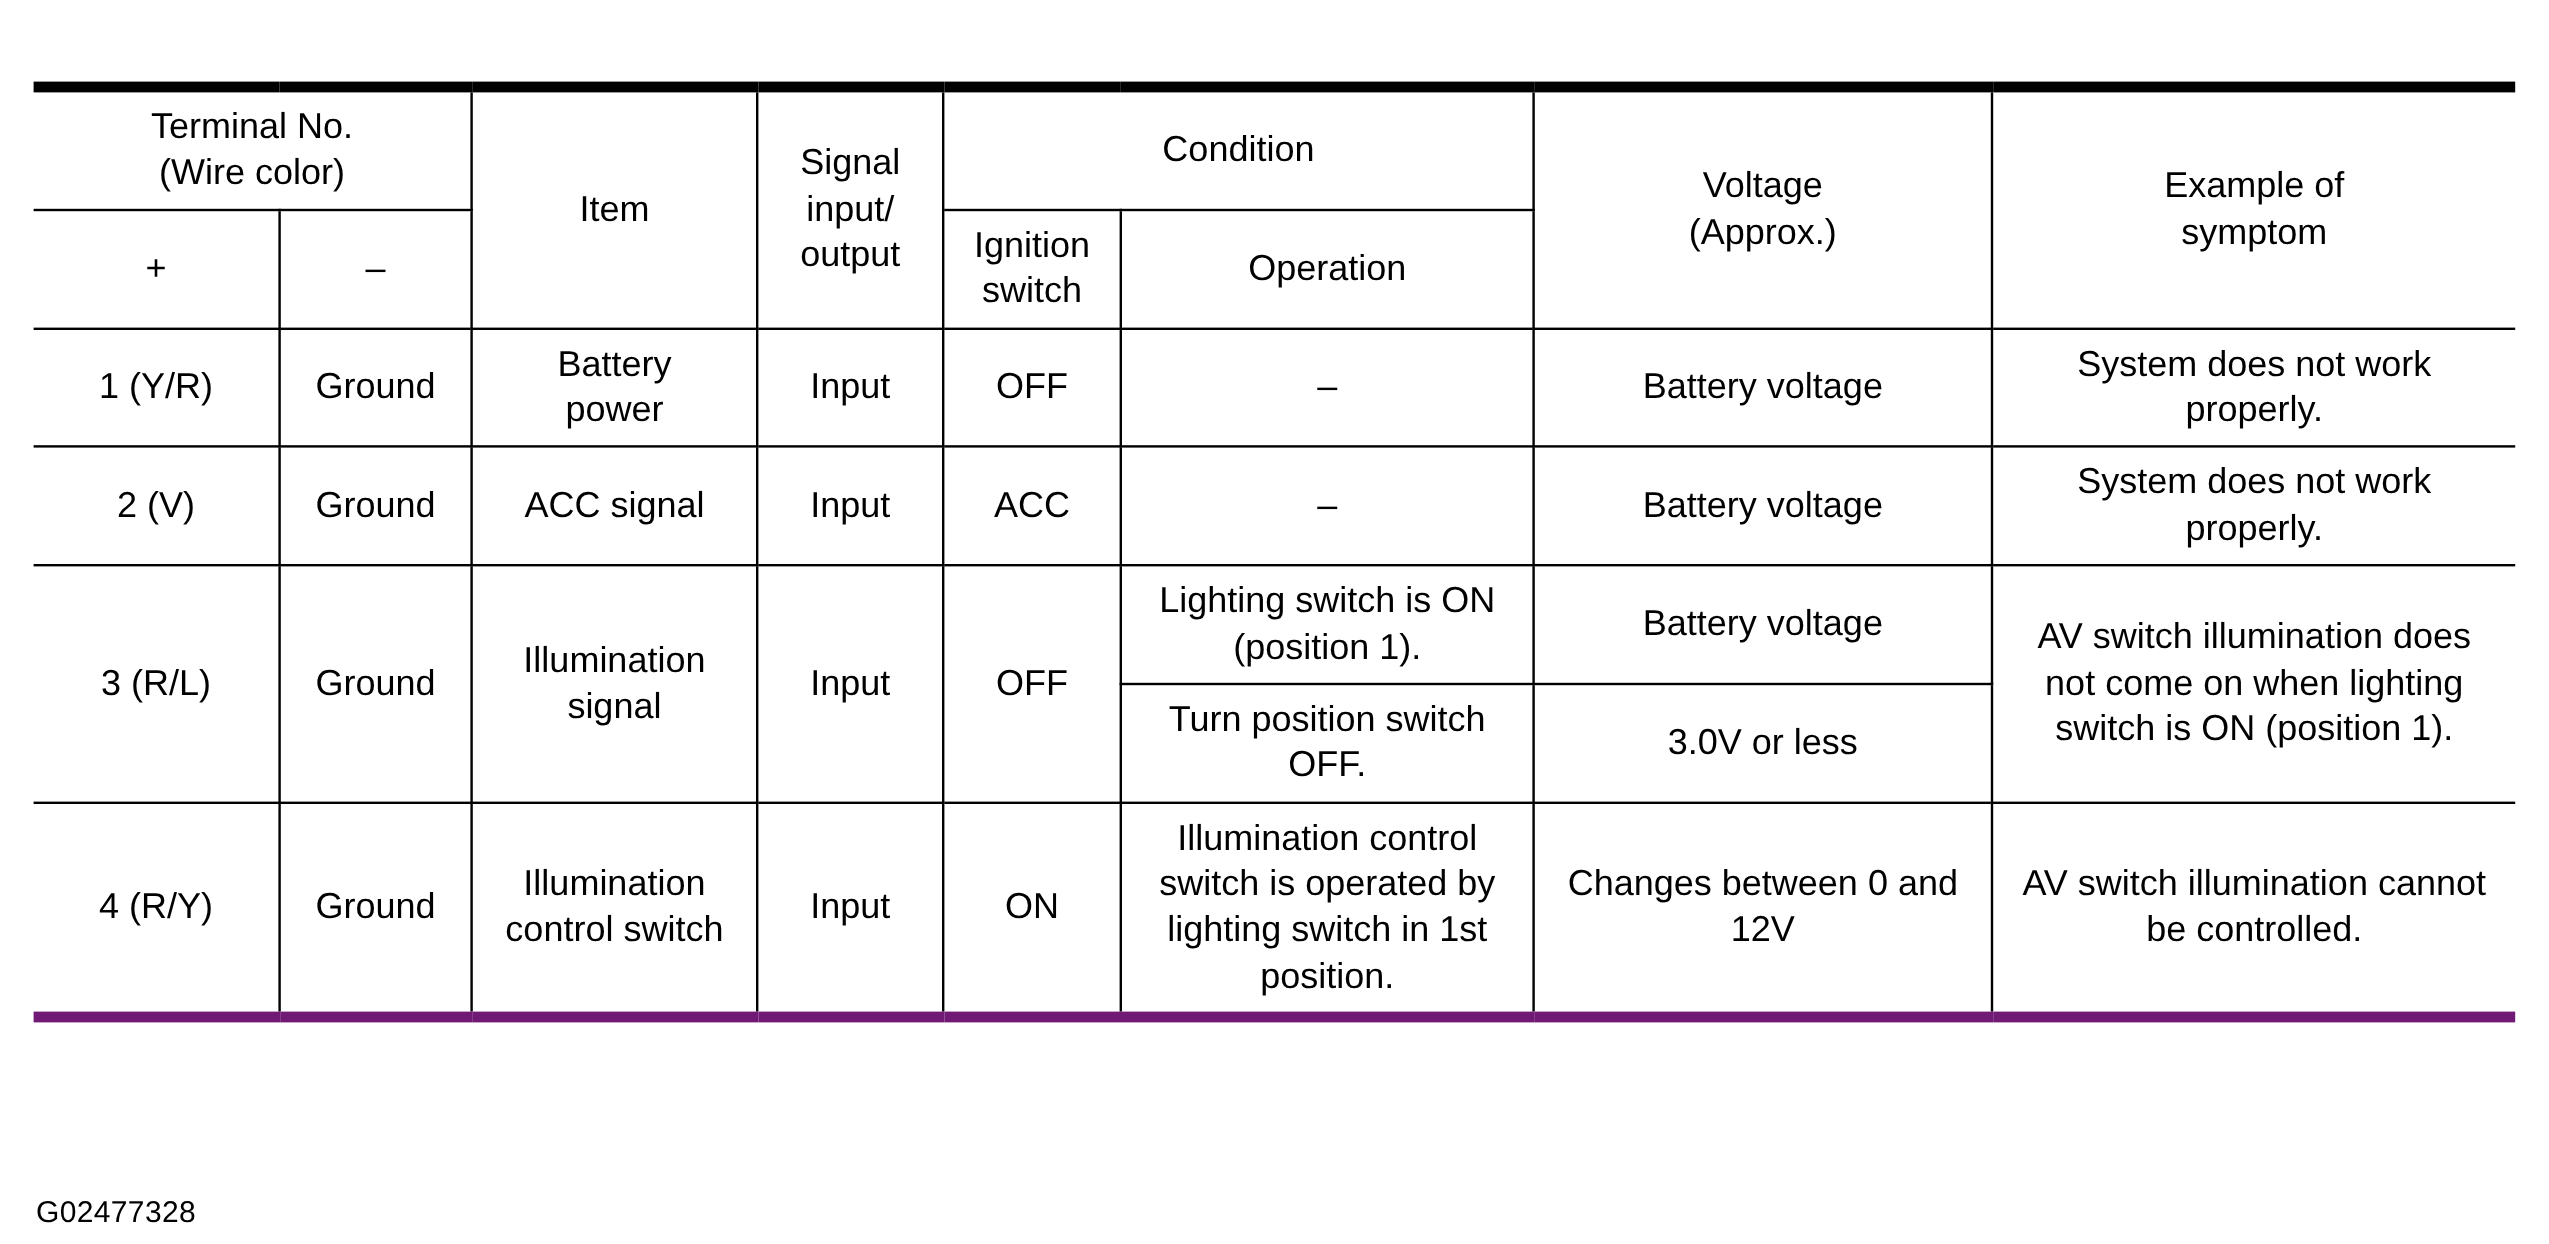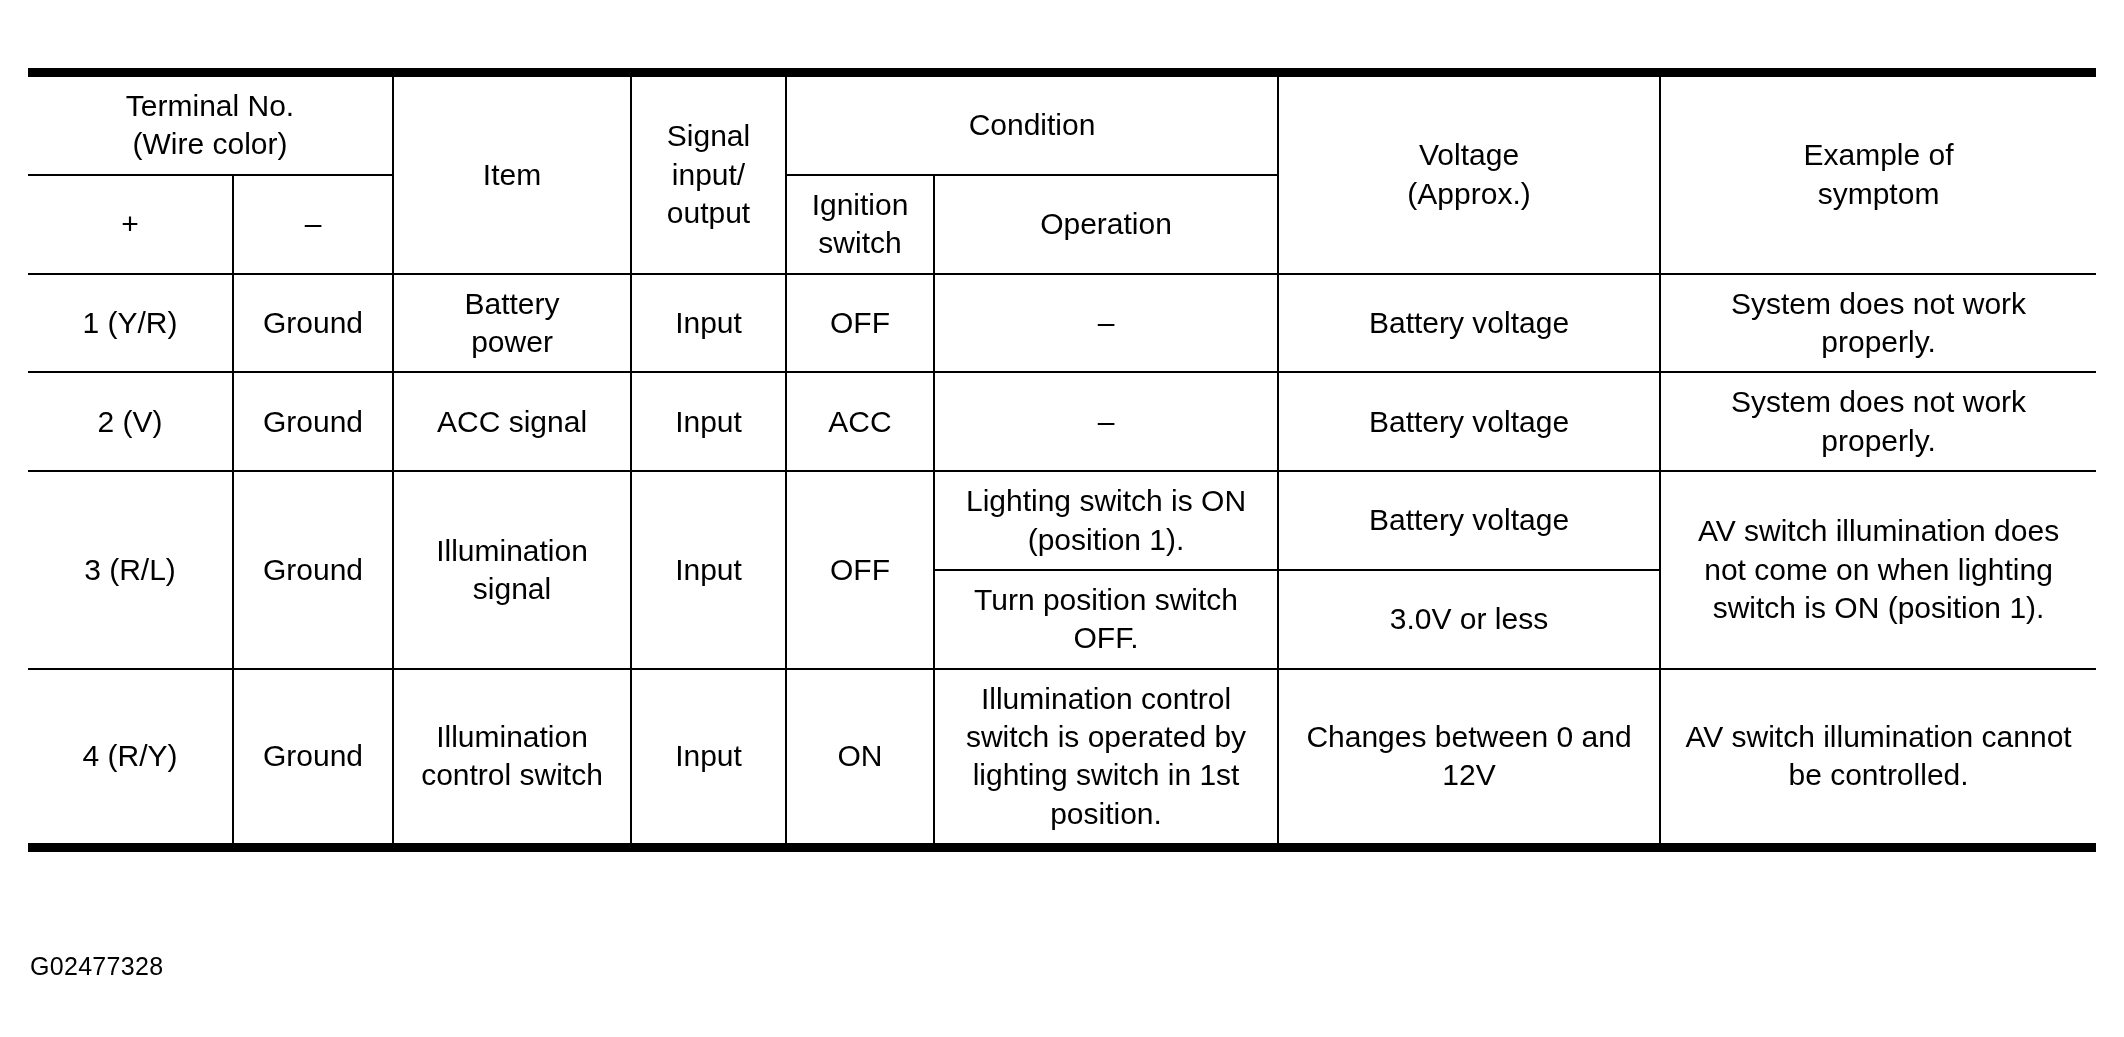--- a/index.html
+++ b/index.html
@@ -46,35 +46,35 @@
     vertical-align: middle;
     text-align: center;
     color: #000;
   }
 
   
   table.spec tr.head-top > * {
     border-top: 9px solid #000;
   }
   table.spec tr.last-row > * {
-    border-bottom: 9px solid #000000;
+    border-bottom: 9px solid #701a75;
   }
 
   
   table.spec tr > *:first-child { border-left: none; }
   table.spec tr > *:last-child  { border-right: none; }
 
   .al-left   { text-align: left; margin-left: 15px;  }
   .al-center { text-align: center; }
 
   
   .fig-id {
     position: absolute;
     left: 30px;
-    top: 952px;
+    top: 996px;
     font-size: 25px;
     letter-spacing: 0.3px;
     color: #000;
   }
 </style>
 </head>
 <body>
 
 <div class="page">
 

